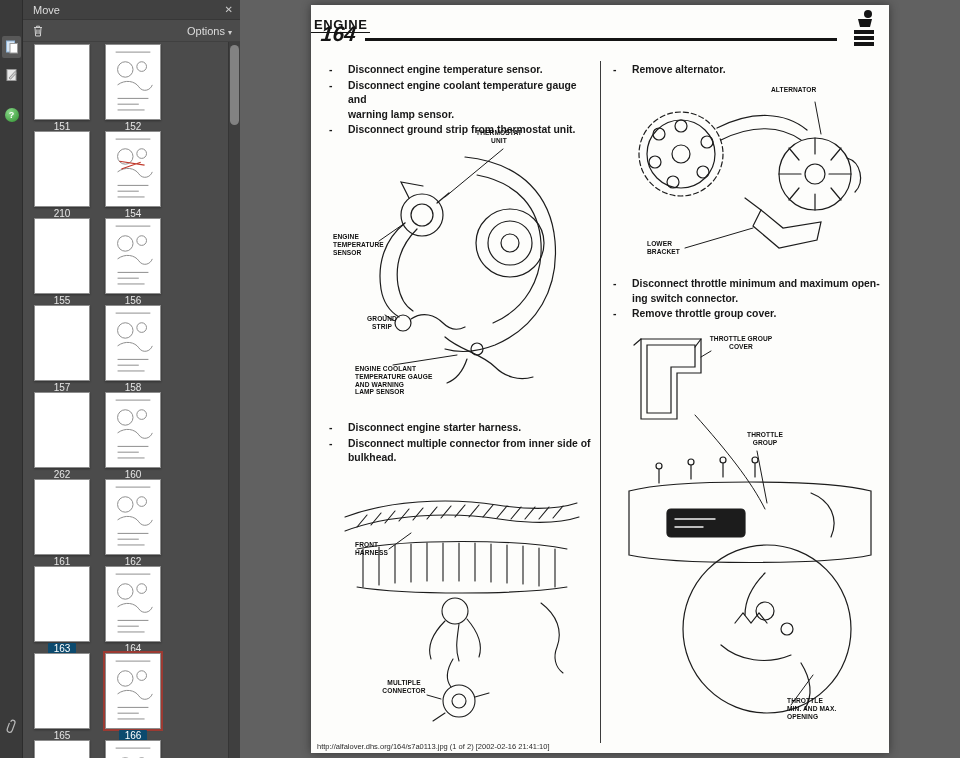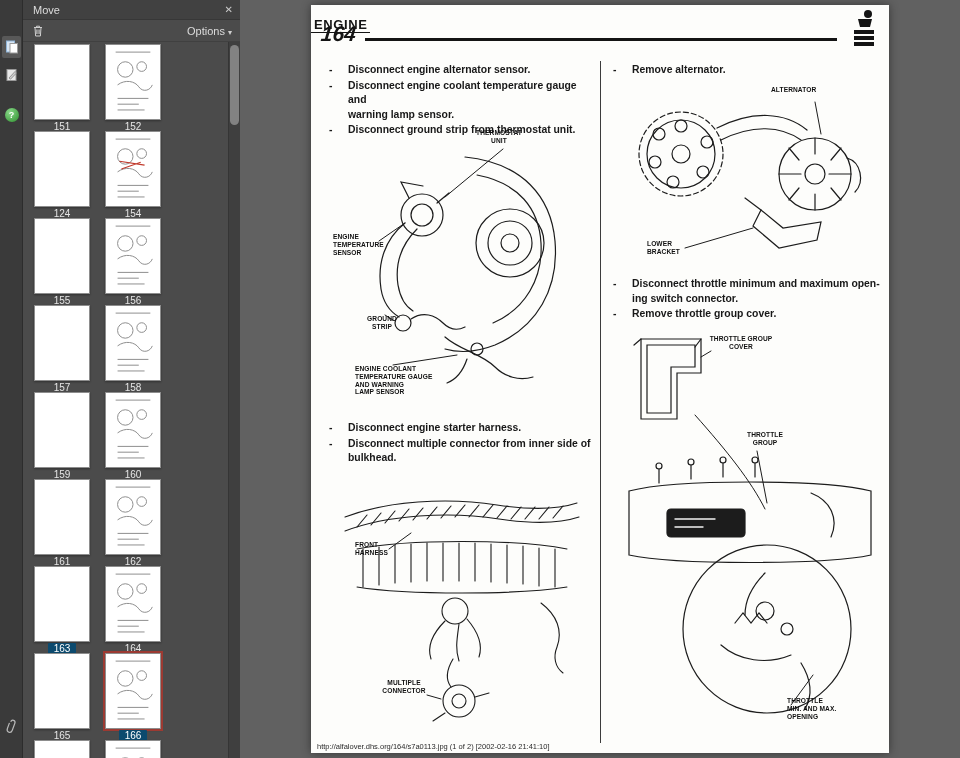--- a/index.html
+++ b/index.html
@@ -121,21 +121,21 @@
               </g>
               <g class="redg" fill="none" stroke="#c0392b" stroke-width="1.2">
                 <path d="M14,30 L40,34 M16,38 L36,31"></path>
               </g>
             </svg>
           </div>
           <div class="thumb-label">152</div>
         </div>
         <div class="thumb">
           <div class="thumb-box"></div>
-          <div class="thumb-label">124</div>
+          <div class="thumb-label">210</div>
         </div>
         <div class="thumb">
           <div class="thumb-box redmarks">
             <svg viewBox="0 0 56 76">
               <g fill="none" stroke="#8a8a8a" stroke-width="1">
                 <path d="M10,7 H46"></path>
                 <circle cx="20" cy="25" r="8"></circle>
                 <circle cx="37" cy="22" r="5"></circle>
                 <path d="M12,41 C20,35 30,37 34,43 C38,49 46,47 48,41"></path>
                 <path d="M12,55 H44 M12,61 H34 M12,67 H40"></path>
@@ -184,21 +184,21 @@
               </g>
               <g class="redg" fill="none" stroke="#c0392b" stroke-width="1.2">
                 <path d="M14,30 L40,34 M16,38 L36,31"></path>
               </g>
             </svg>
           </div>
           <div class="thumb-label">158</div>
         </div>
         <div class="thumb">
           <div class="thumb-box"></div>
-          <div class="thumb-label">159</div>
+          <div class="thumb-label">262</div>
         </div>
         <div class="thumb">
           <div class="thumb-box">
             <svg viewBox="0 0 56 76">
               <g fill="none" stroke="#8a8a8a" stroke-width="1">
                 <path d="M10,7 H46"></path>
                 <circle cx="20" cy="25" r="8"></circle>
                 <circle cx="37" cy="22" r="5"></circle>
                 <path d="M12,41 C20,35 30,37 34,43 C38,49 46,47 48,41"></path>
                 <path d="M12,55 H44 M12,61 H34 M12,67 H40"></path>
@@ -310,21 +310,21 @@
             <circle cx="17" cy="5" r="4" fill="#141414"></circle>
             <path d="M7,10 h14 l-2,8 h-10 Z" fill="#141414"></path>
             <rect x="3" y="21" width="20" height="4" fill="#141414"></rect>
             <rect x="3" y="27" width="20" height="4" fill="#141414"></rect>
             <rect x="3" y="33" width="20" height="4" fill="#141414"></rect>
           </svg>
       </div>
       <div class="col-divider"></div>
 
       <div class="steps" style="left:16px;top:58px;width:268px">
-        <div class="step"><span class="line">Disconnect engine alternator sensor.</span></div>
+        <div class="step"><span class="line">Disconnect engine temperature sensor.</span></div>
         <div class="step"><span class="line">Disconnect engine coolant temperature gauge and
 warning lamp sensor.</span></div>
         <div class="step"><span class="line">Disconnect ground strip from thermostat unit.</span></div>
       </div>
 
       <div class="diagram" style="left:16px;top:118px;width:262px;height:296px">
         <svg viewBox="0 0 262 296">
           <g fill="none" stroke="#1c1c1c" stroke-width="1.2" stroke-linecap="round">
             <path d="M138,34 C196,40 224,74 228,118 C232,166 210,204 168,222 C150,229 132,230 118,226"></path>
             <path d="M150,52 C192,60 212,86 214,120 C216,156 198,186 166,200"></path>

